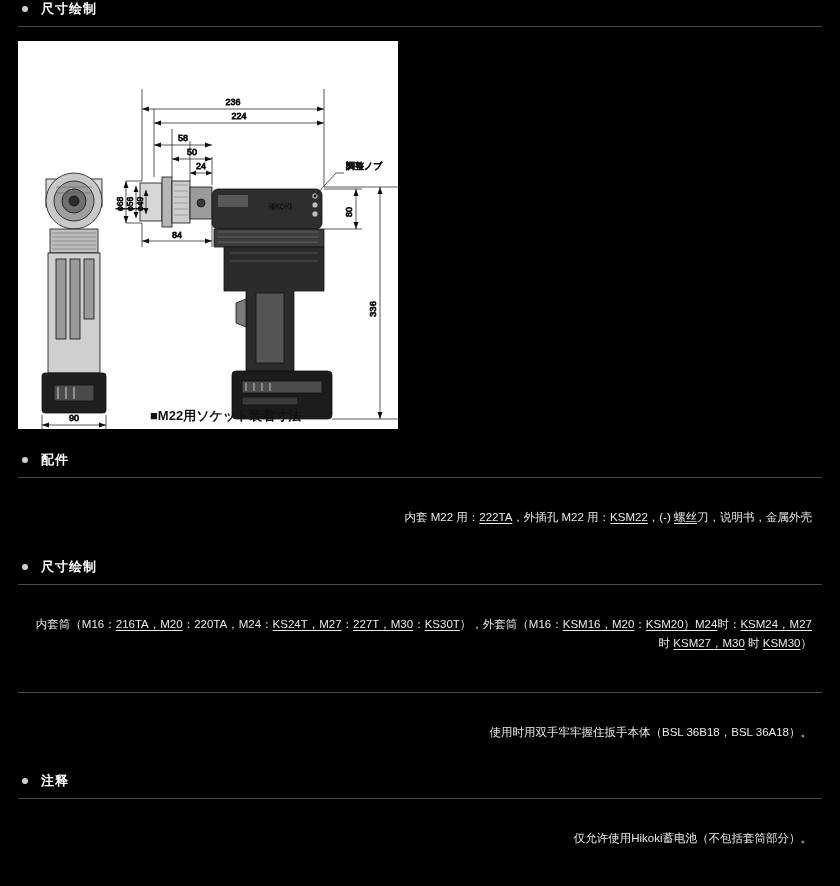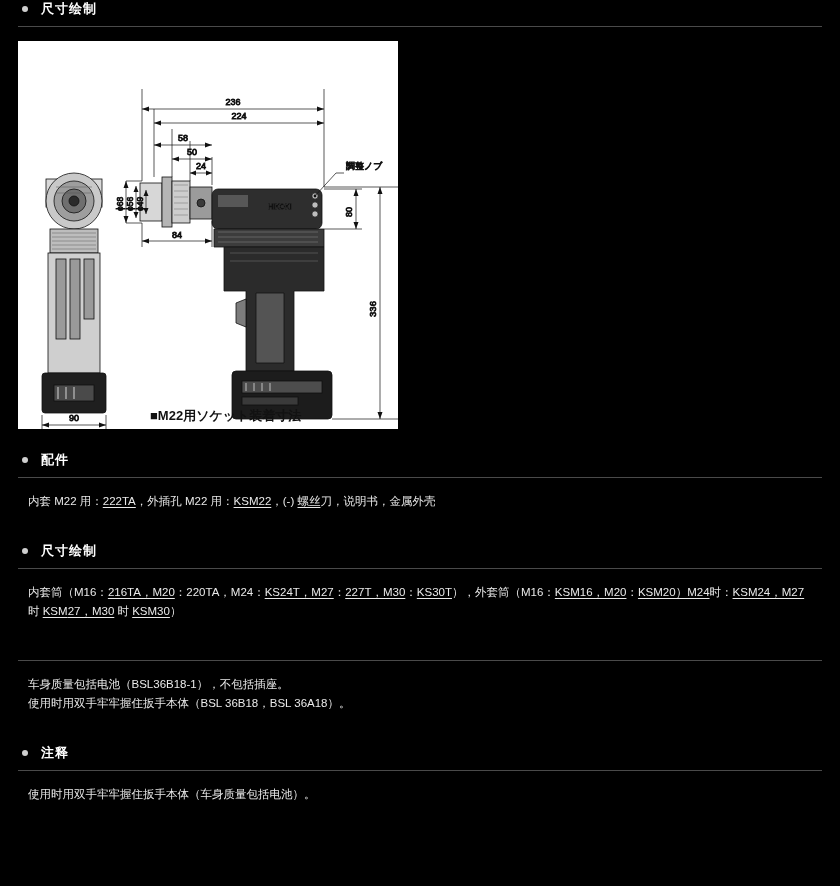--- a/index.html
+++ b/index.html
@@ -12,20 +12,21 @@
   }
   body {
     font-family: "Liberation Sans", sans-serif;
     color: #ffffff;
   }
   .page {
     width: 840px;
     height: 886px;
     position: relative;
     background: #000000;
+    text-align: right;
   }
   .section {
     padding: 0 18px;
   }
   .sec-head {
     display: flex;
     align-items: center;
     gap: 13px;
     padding-left: 4px;
   }
@@ -45,20 +46,21 @@
   .divider {
     height: 1px;
     background: #4a4a4a;
     margin: 8px 0 0 0;
   }
   .body-text {
     font-size: 11.5px;
     line-height: 1.7;
     color: #e9e9e9;
     padding: 0 10px;
+    margin-top: 16px;
   }
   .u { text-decoration: underline; text-underline-offset: 2px; }
 
   
   .drawing-wrap {
     margin: 14px 0 0 0;
     width: 380px;
     height: 388px;
     background: #ffffff;
     position: relative;
@@ -270,32 +272,31 @@
       <span>内套筒（M16：</span><span class="u">216TA，M20</span><span>：220TA，M24：</span><span class="u">KS24T，M27</span><span>：</span><span class="u">227T，M30</span><span>：</span><span class="u">KS30T</span><span>），外套筒（M16：</span><span class="u">KSM16，M20</span><span>：</span><span class="u">KSM20）M24</span><span>时：</span><span class="u">KSM24，M27</span><span> 时 </span><span class="u">KSM</span><span class="u">27，M30</span><span> 时 </span><span class="u">KSM30</span><span>）</span>
     </div>
   </div>
 
   <div class="spacer-30"></div>
 
   <div class="section">
     <div class="divider"></div>
     <div class="spacer-14"></div>
     <div class="body-text">
-      <div>车身质量包括电池（BSL36B18-1），不包括插座。</div>
       <div>使用时用双手牢牢握住扳手本体（BSL 36B18，BSL 36A18）。</div>
     </div>
   </div>
 
   <div class="spacer-30"></div>
 
   <div class="section">
     <div class="sec-head">
       <span class="bullet"></span>
       <span class="sec-title">注释</span>
     </div>
     <div class="divider"></div>
     <div class="spacer-14"></div>
     <div class="body-text">
-      <div>使用时用双手牢牢握住扳手本体（车身质量包括电池）。</div>
+      <div>仅允许使用Hikoki蓄电池（不包括套筒部分）。</div>
     </div>
   </div>
 
 </div>
 
 </body></html>

